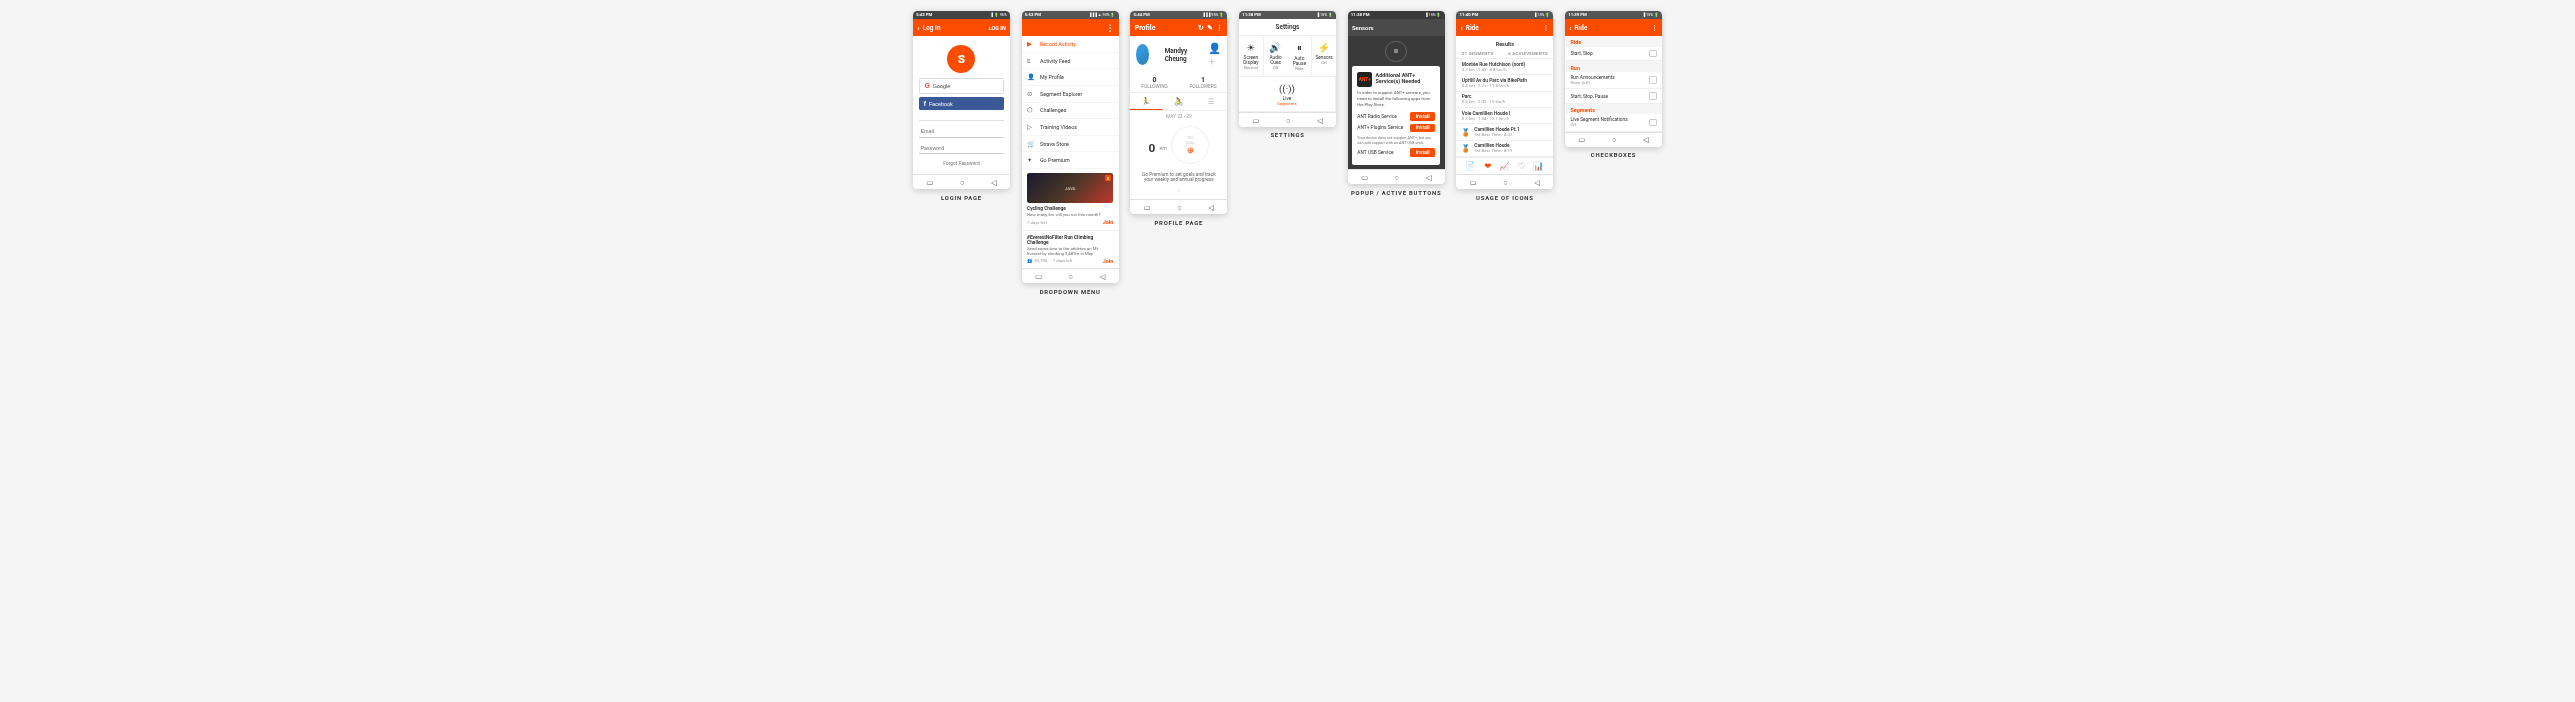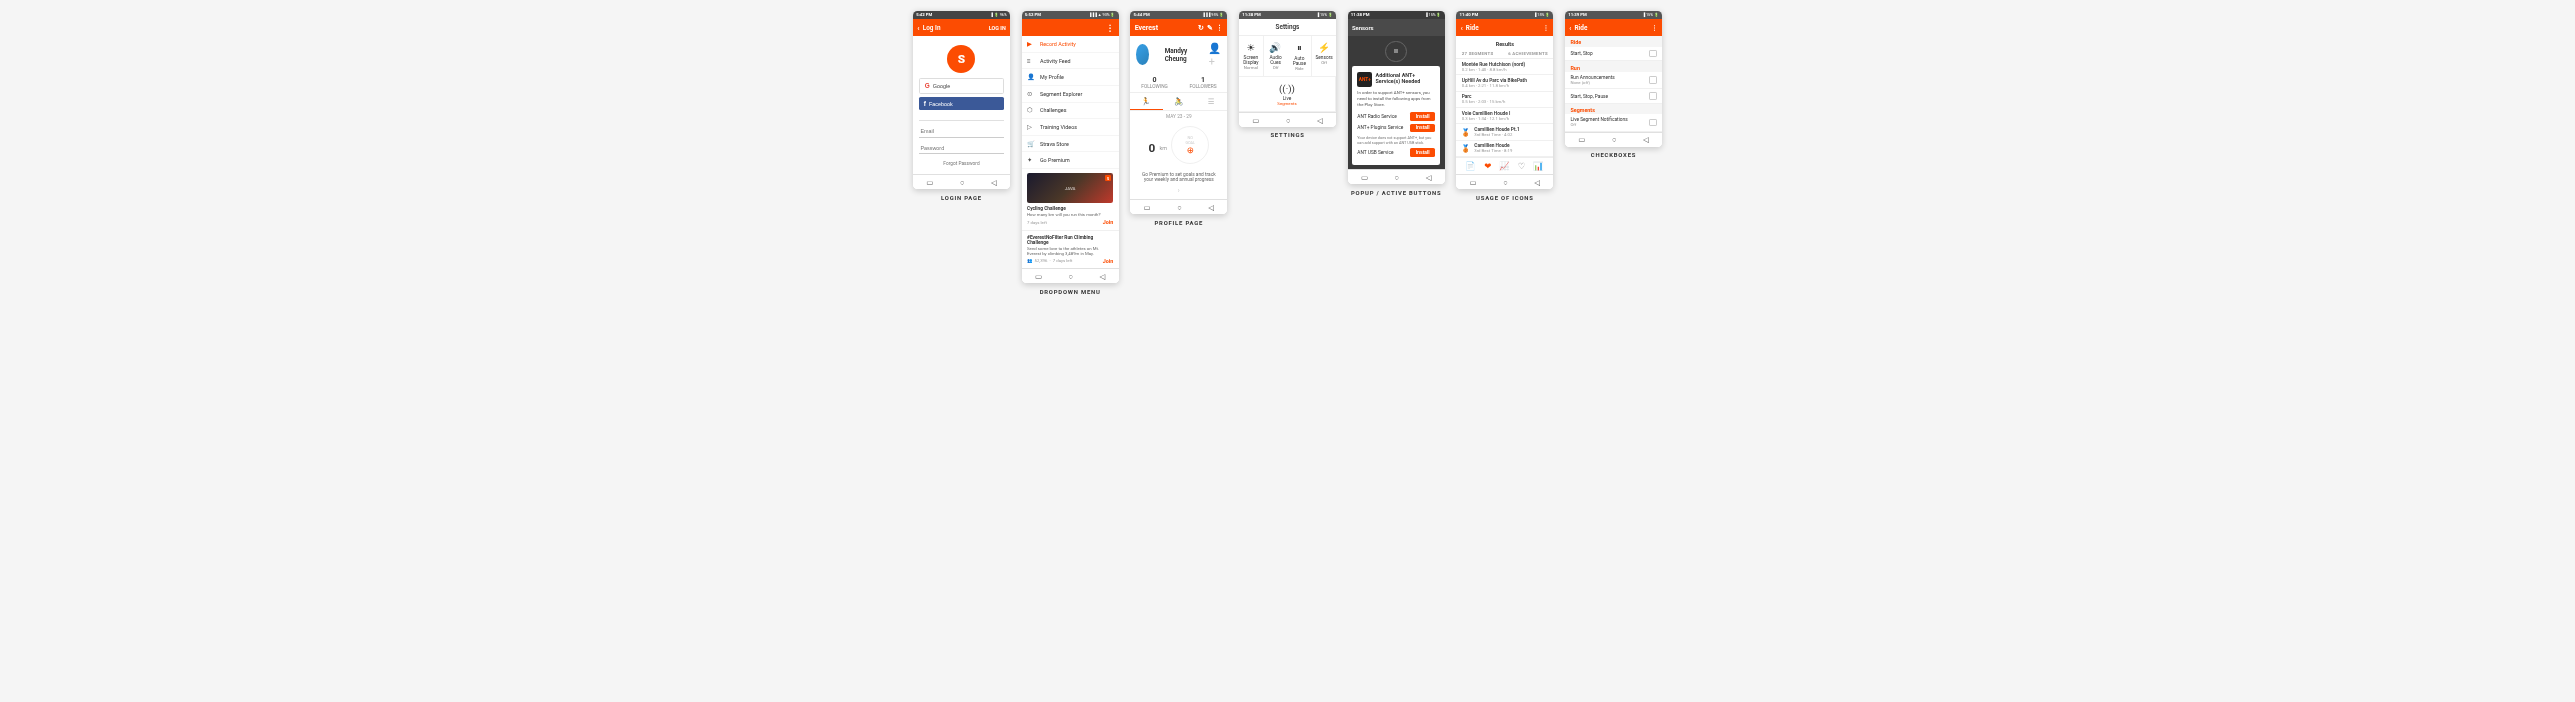--- a/index.html
+++ b/index.html
@@ -582,21 +582,21 @@
     <div class="phone">
       <div class="status-bar" style="background:#555;">
         <span class="time">5:44 PM</span>
         <div class="status-icons">
           <span>▐▐▐</span>
           <span>95%</span>
           <span>🔋</span>
         </div>
       </div>
       <div class="profile-bar">
-        <span>Everest</span>
+        <span>Profile</span>
         <div class="icons">
           <span>↻</span>
           <span>✎</span>
           <span>⋮</span>
         </div>
       </div>
 
       <div class="profile-header">
         <div class="avatar-img"></div>
         <div>

